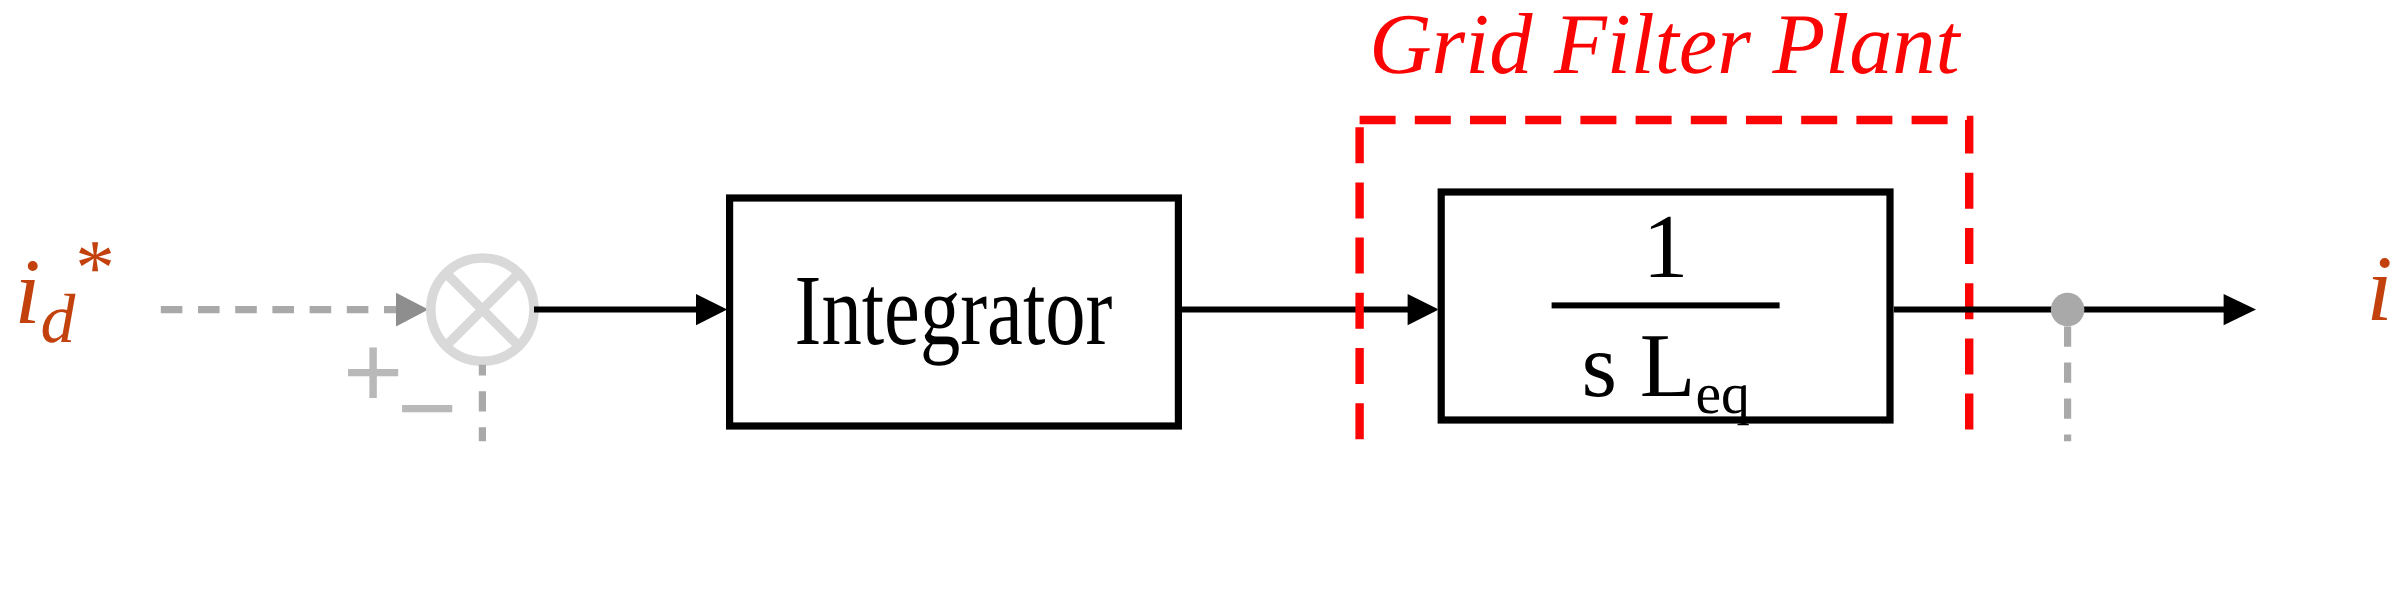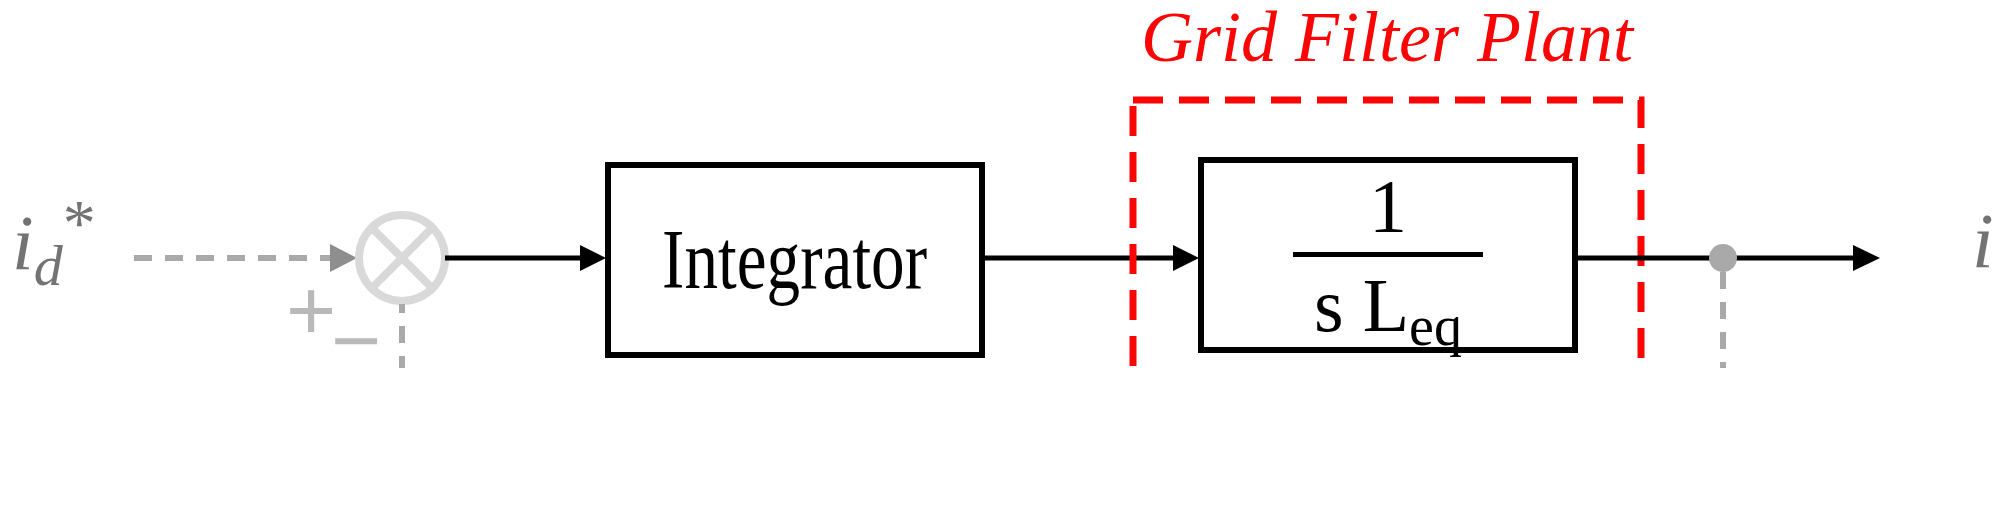--- a/index.html
+++ b/index.html
@@ -27,33 +27,33 @@
     font-size:84px;line-height:1;color:#000;
     transform:scaleX(0.8);transform-origin:center;
     white-space:nowrap;
   }
 
   
   .fraction{display:flex;flex-direction:column;align-items:center;line-height:1;color:#000;}
   .frac-num{font-size:76px;line-height:1;padding-bottom:8px;}
   .frac-bar{width:190px;height:5px;background:#000;}
   .frac-den{font-size:76px;line-height:1;padding-top:10px;white-space:nowrap;}
-  .frac-den sub{font-size:56px;line-height:0;vertical-align:-14px;}
+  .frac-den sub{font-size:48px;line-height:0;vertical-align:-14px;}
 
   
   #plant-group-title{
     position:absolute;left:1133px;top:0px;width:508px;
     text-align:center;font-style:italic;font-size:72px;line-height:1.05;
     white-space:nowrap;
   }
 
   
   .signal-label{
     position:absolute;
-    color:#737373;
+    color:#c2410c;
     font-style:italic;
     font-size:78px;line-height:1;
     white-space:nowrap;
   }
   #input-label{left:12px;top:204px;}
   #output-label{left:1972px;top:202px;}
   .signal-label sub{font-size:58px;line-height:0;vertical-align:-16px;font-style:italic;}
   .signal-label sup{font-size:66px;line-height:0;vertical-align:24px;font-style:normal;}
 
   

